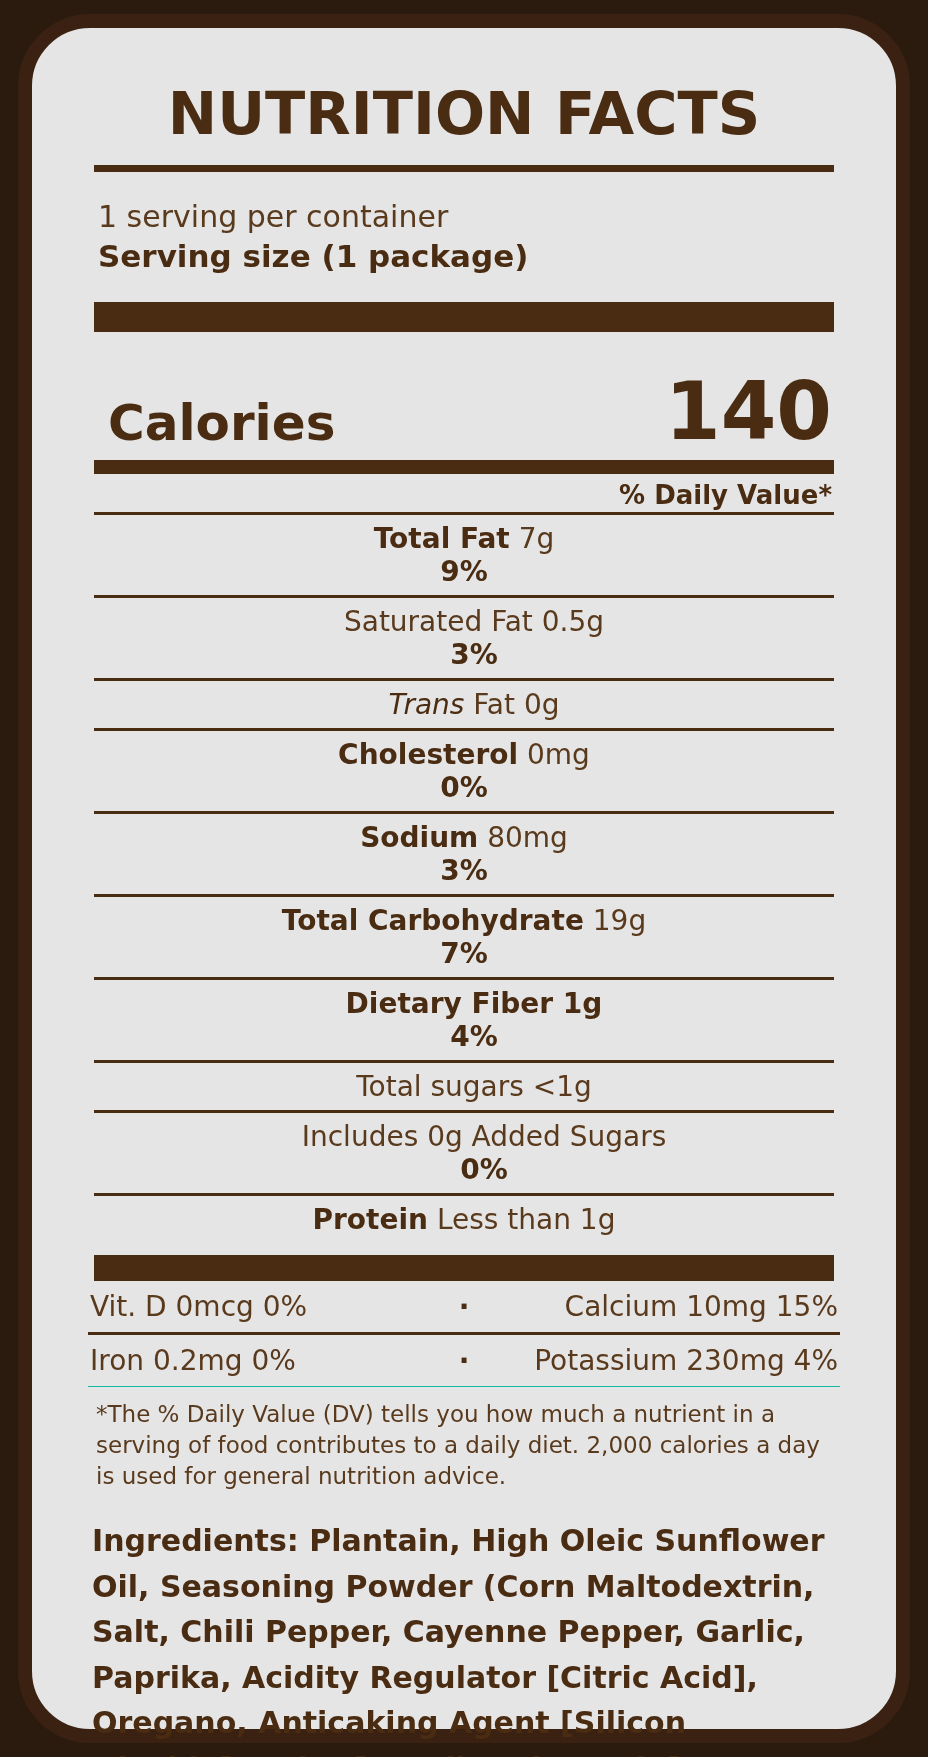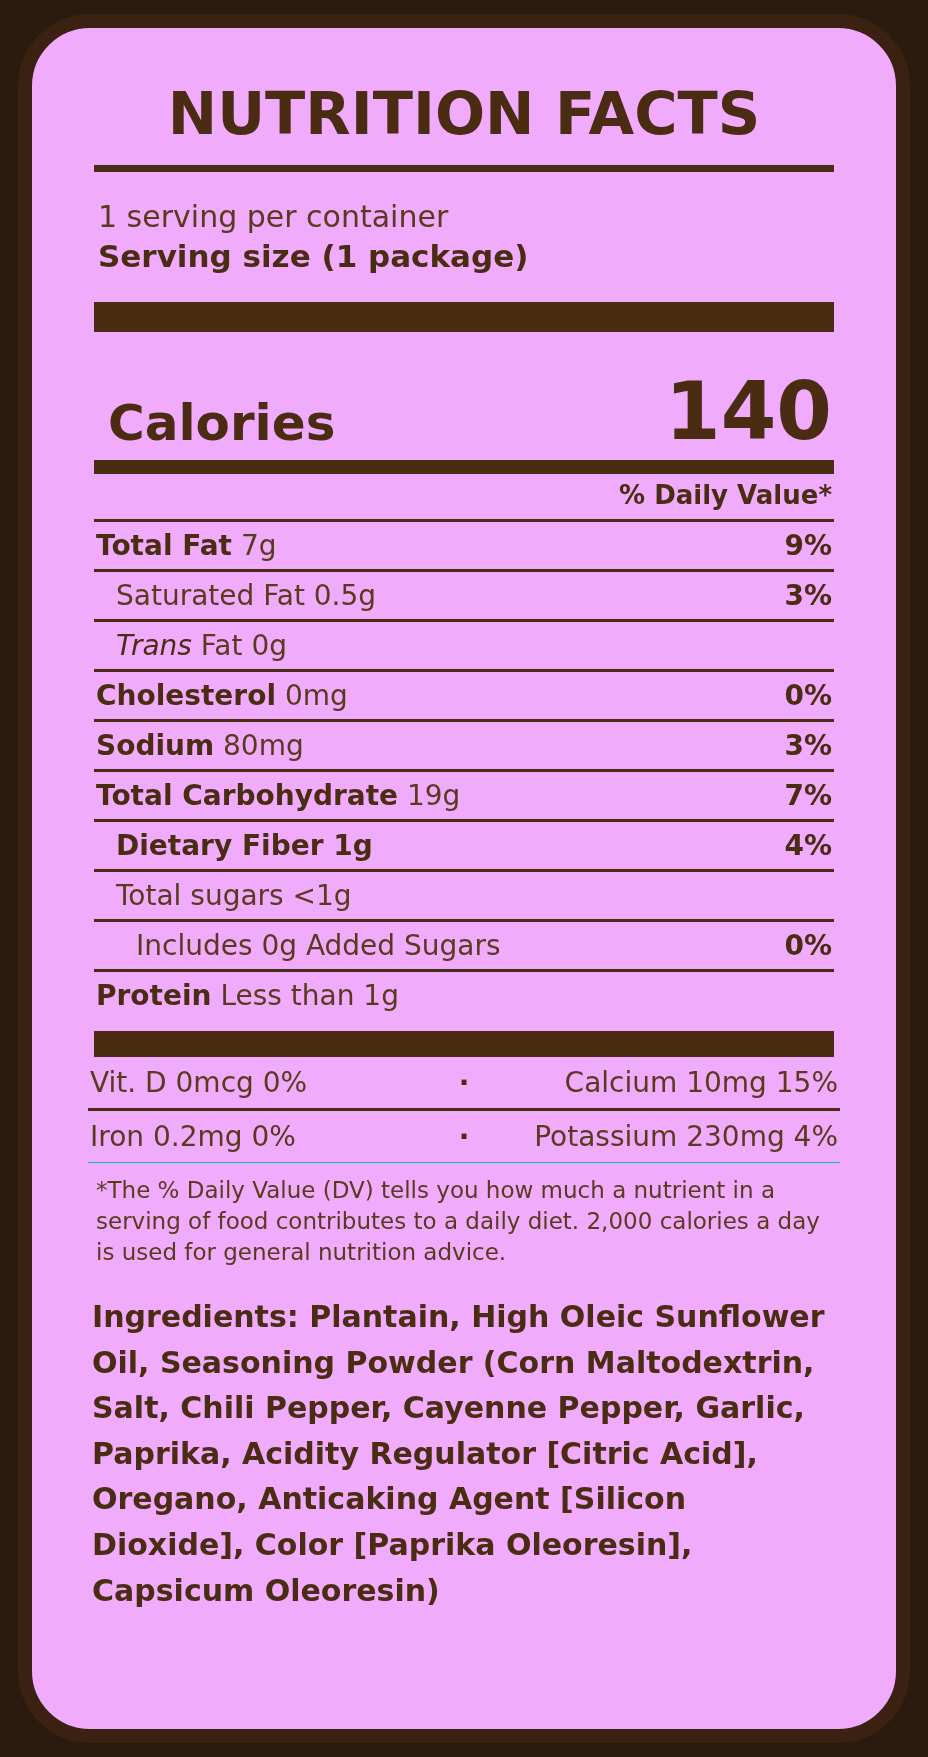--- a/index.html
+++ b/index.html
@@ -14,21 +14,21 @@
     overflow: hidden;
   }
 
   .panel {
     position: absolute;
     left: 18px;
     top: 14px;
     width: 892px;
     height: 1729px;
     box-sizing: border-box;
-    background: #f0abfc;
+    background: #e5e5e5;
     border: 14px solid #3a2112;
     border-radius: 72px;
   }
 
   .inner {
     position: absolute;
     left: 0; top: 0; right: 0; bottom: 0;
     padding: 46px 56px 20px 56px;
     box-sizing: border-box;
     color: #4a2c12;
@@ -100,33 +100,34 @@
     margin: 10px 6px 0 6px;
   }
 
   
   .dv-header {
     text-align: right;
     font-size: 26px;
     font-weight: bold;
     color: #4a2c12;
     margin: 6px 8px 0 8px;
-    padding-bottom: 9px;
+    padding-bottom: 2px;
   }
 
   
   .rows { margin: 0 6px; }
   .nrow {
     display: flex;
     justify-content: space-between;
-    align-items: flex-end;
+    align-items: center;
     border-top: 3px solid #4a2c12;
     padding: 7px 2px 7px 2px;
     font-size: 28px;
     color: #5a3a1d;
+    flex-direction: column;
   }
   .nrow .nm { white-space: nowrap; }
   .nrow .nm b { color: #4a2c12; font-weight: bold; }
   .nrow .nm i { font-style: italic; color: #4a2c12; margin-top: 16px; }
   .nrow .pct {
     font-weight: bold;
     color: #4a2c12;
     font-size: 28px;
   }
   .indent1 { padding-left: 22px; }

